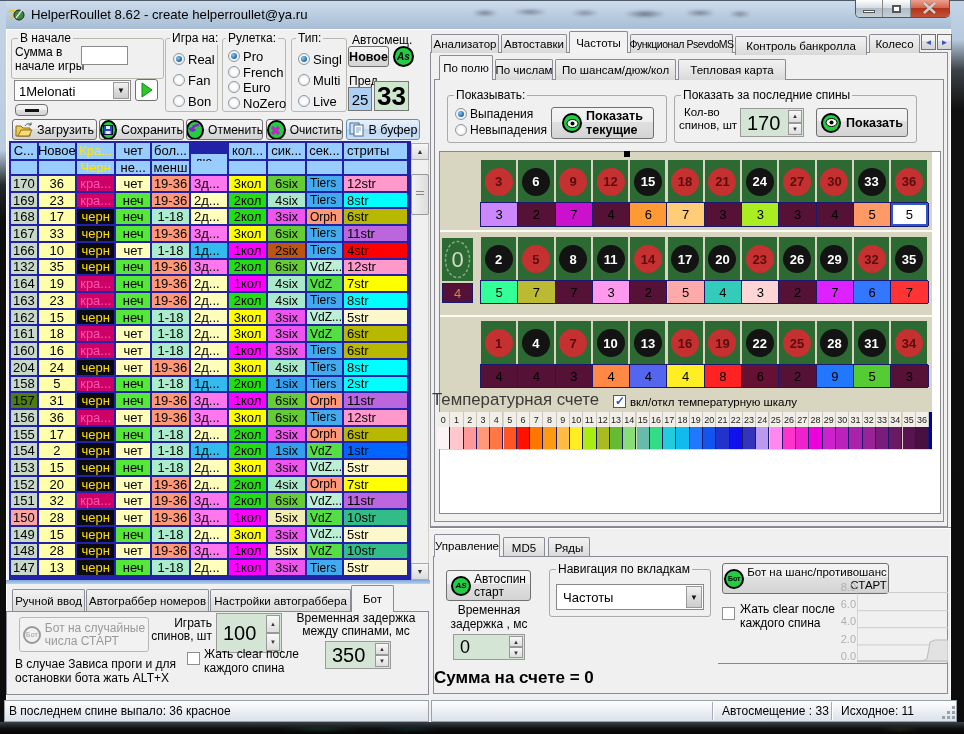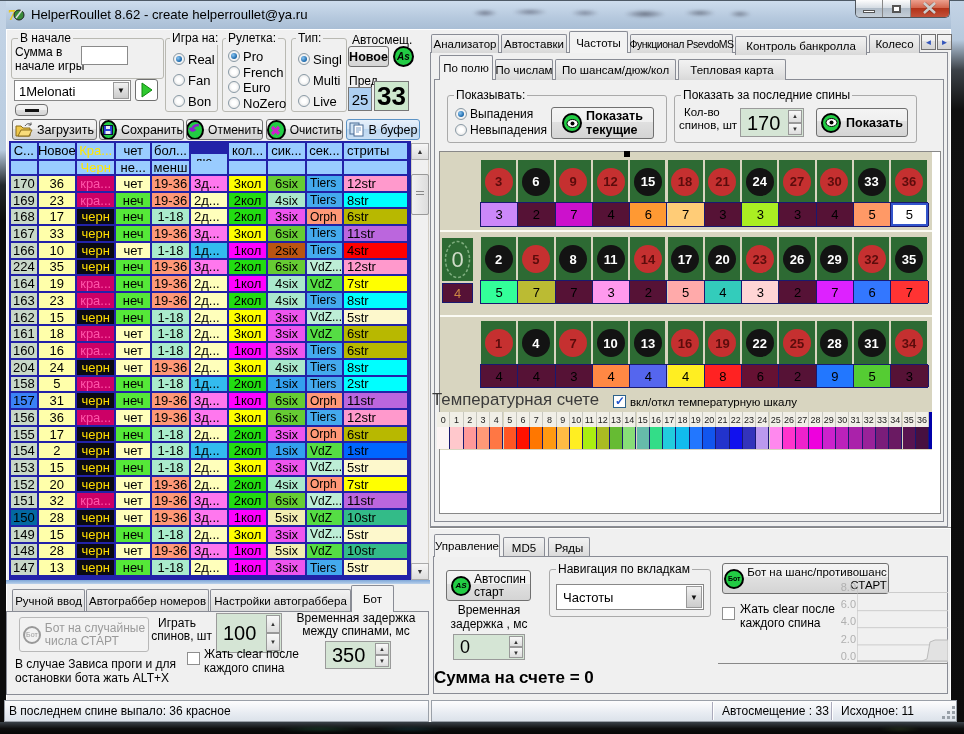--- a/index.html
+++ b/index.html
@@ -244,21 +244,21 @@
 <div class="tc" style="left:11px;top:242.84px;width:27.6px;height:16.71px;background:#c8d8c8;color:#000;">166</div>
 <div class="tc" style="left:38.6px;top:242.84px;width:38.4px;height:16.71px;background:#ffffaa;color:#000;">10</div>
 <div class="tc" style="left:77px;top:242.84px;width:39.400000000000006px;height:16.71px;background:#0a0a12;color:#ffdd00;">черн</div>
 <div class="tc" style="left:116.4px;top:242.84px;width:35.599999999999994px;height:16.71px;background:#ffffbb;color:#000;">чет</div>
 <div class="tc" style="left:152px;top:242.84px;width:39px;height:16.71px;background:#aaeccc;color:#000;">1-18</div>
 <div class="tc" style="left:191px;top:242.84px;width:38px;height:16.71px;background:#33bbee;color:#000;justify-content:flex-start;padding-left:3px;">1д...</div>
 <div class="tc" style="left:229px;top:242.84px;width:39px;height:16.71px;background:#ff00ff;color:#000;">1кол</div>
 <div class="tc" style="left:268px;top:242.84px;width:39px;height:16.71px;background:#bb5511;color:#000;">2six</div>
 <div class="tc" style="left:307px;top:242.84px;width:37px;height:16.71px;background:#44aaee;color:#000;justify-content:flex-start;padding-left:3px;font-size:12px;">Tiers</div>
 <div class="tc" style="left:344px;top:242.84px;width:65px;height:16.71px;background:#ff0000;color:#000;justify-content:flex-start;padding-left:3px;">4str</div>
-<div class="tc" style="left:11px;top:259.55px;width:27.6px;height:16.71px;background:#c8d8c8;color:#000;">224</div>
+<div class="tc" style="left:11px;top:259.55px;width:27.6px;height:16.71px;background:#c8d8c8;color:#000;">132</div>
 <div class="tc" style="left:38.6px;top:259.55px;width:38.4px;height:16.71px;background:#ffffaa;color:#000;">35</div>
 <div class="tc" style="left:77px;top:259.55px;width:39.400000000000006px;height:16.71px;background:#0a0a12;color:#ffdd00;">черн</div>
 <div class="tc" style="left:116.4px;top:259.55px;width:35.599999999999994px;height:16.71px;background:#55e838;color:#000;">неч</div>
 <div class="tc" style="left:152px;top:259.55px;width:39px;height:16.71px;background:#ff9877;color:#000;">19-36</div>
 <div class="tc" style="left:191px;top:259.55px;width:38px;height:16.71px;background:#ff77ee;color:#000;justify-content:flex-start;padding-left:3px;">3д...</div>
 <div class="tc" style="left:229px;top:259.55px;width:39px;height:16.71px;background:#22dd11;color:#000;">2кол</div>
 <div class="tc" style="left:268px;top:259.55px;width:39px;height:16.71px;background:#66cc33;color:#000;">6six</div>
 <div class="tc" style="left:307px;top:259.55px;width:37px;height:16.71px;background:#bdeed6;color:#000;justify-content:flex-start;padding-left:3px;font-size:12px;">VdZ...</div>
 <div class="tc" style="left:344px;top:259.55px;width:65px;height:16.71px;background:#ff99cc;color:#000;justify-content:flex-start;padding-left:3px;">12str</div>
 <div class="tc" style="left:11px;top:276.26px;width:27.6px;height:16.71px;background:#c8d8c8;color:#000;">164</div>
@@ -324,21 +324,21 @@
 <div class="tc" style="left:11px;top:376.52px;width:27.6px;height:16.71px;background:#c8d8c8;color:#000;">158</div>
 <div class="tc" style="left:38.6px;top:376.52px;width:38.4px;height:16.71px;background:#ffffaa;color:#000;">5</div>
 <div class="tc" style="left:77px;top:376.52px;width:39.400000000000006px;height:16.71px;background:#cc0066;color:#ff55aa;">кра...</div>
 <div class="tc" style="left:116.4px;top:376.52px;width:35.599999999999994px;height:16.71px;background:#55e838;color:#000;">неч</div>
 <div class="tc" style="left:152px;top:376.52px;width:39px;height:16.71px;background:#aaeccc;color:#000;">1-18</div>
 <div class="tc" style="left:191px;top:376.52px;width:38px;height:16.71px;background:#33bbee;color:#000;justify-content:flex-start;padding-left:3px;">1д...</div>
 <div class="tc" style="left:229px;top:376.52px;width:39px;height:16.71px;background:#22dd11;color:#000;">2кол</div>
 <div class="tc" style="left:268px;top:376.52px;width:39px;height:16.71px;background:#33a0ee;color:#000;">1six</div>
 <div class="tc" style="left:307px;top:376.52px;width:37px;height:16.71px;background:#44aaee;color:#000;justify-content:flex-start;padding-left:3px;font-size:12px;">Tiers</div>
 <div class="tc" style="left:344px;top:376.52px;width:65px;height:16.71px;background:#00ffff;color:#000;justify-content:flex-start;padding-left:3px;">2str</div>
-<div class="tc" style="left:11px;top:393.23px;width:27.6px;height:16.71px;background:#3b82f6;color:#000;">157</div>
+<div class="tc" style="left:11px;top:393.23px;width:27.6px;height:16.71px;background:#4d7c0f;color:#000;">157</div>
 <div class="tc" style="left:38.6px;top:393.23px;width:38.4px;height:16.71px;background:#ffffaa;color:#000;">31</div>
 <div class="tc" style="left:77px;top:393.23px;width:39.400000000000006px;height:16.71px;background:#0a0a12;color:#ffdd00;">черн</div>
 <div class="tc" style="left:116.4px;top:393.23px;width:35.599999999999994px;height:16.71px;background:#55e838;color:#000;">неч</div>
 <div class="tc" style="left:152px;top:393.23px;width:39px;height:16.71px;background:#ff9877;color:#000;">19-36</div>
 <div class="tc" style="left:191px;top:393.23px;width:38px;height:16.71px;background:#ff77ee;color:#000;justify-content:flex-start;padding-left:3px;">3д...</div>
 <div class="tc" style="left:229px;top:393.23px;width:39px;height:16.71px;background:#ff00ff;color:#000;">1кол</div>
 <div class="tc" style="left:268px;top:393.23px;width:39px;height:16.71px;background:#66cc33;color:#000;">6six</div>
 <div class="tc" style="left:307px;top:393.23px;width:37px;height:16.71px;background:#ff9877;color:#000;justify-content:flex-start;padding-left:3px;font-size:12px;">Orph</div>
 <div class="tc" style="left:344px;top:393.23px;width:65px;height:16.71px;background:#bb66dd;color:#000;justify-content:flex-start;padding-left:3px;">11str</div>
 <div class="tc" style="left:11px;top:409.94px;width:27.6px;height:16.71px;background:#c8d8c8;color:#000;">156</div>
@@ -394,21 +394,21 @@
 <div class="tc" style="left:11px;top:493.49px;width:27.6px;height:16.71px;background:#c8d8c8;color:#000;">151</div>
 <div class="tc" style="left:38.6px;top:493.49px;width:38.4px;height:16.71px;background:#ffffaa;color:#000;">32</div>
 <div class="tc" style="left:77px;top:493.49px;width:39.400000000000006px;height:16.71px;background:#cc0066;color:#ff55aa;">кра...</div>
 <div class="tc" style="left:116.4px;top:493.49px;width:35.599999999999994px;height:16.71px;background:#ffffbb;color:#000;">чет</div>
 <div class="tc" style="left:152px;top:493.49px;width:39px;height:16.71px;background:#ff9877;color:#000;">19-36</div>
 <div class="tc" style="left:191px;top:493.49px;width:38px;height:16.71px;background:#ff77ee;color:#000;justify-content:flex-start;padding-left:3px;">3д...</div>
 <div class="tc" style="left:229px;top:493.49px;width:39px;height:16.71px;background:#22dd11;color:#000;">2кол</div>
 <div class="tc" style="left:268px;top:493.49px;width:39px;height:16.71px;background:#66cc33;color:#000;">6six</div>
 <div class="tc" style="left:307px;top:493.49px;width:37px;height:16.71px;background:#bdeed6;color:#000;justify-content:flex-start;padding-left:3px;font-size:12px;">VdZ...</div>
 <div class="tc" style="left:344px;top:493.49px;width:65px;height:16.71px;background:#bb66dd;color:#000;justify-content:flex-start;padding-left:3px;">11str</div>
-<div class="tc" style="left:11px;top:510.20000000000005px;width:27.6px;height:16.71px;background:#0369a1;color:#000;">150</div>
+<div class="tc" style="left:11px;top:510.20000000000005px;width:27.6px;height:16.71px;background:#fca5a5;color:#000;">150</div>
 <div class="tc" style="left:38.6px;top:510.20000000000005px;width:38.4px;height:16.71px;background:#ffffaa;color:#000;">28</div>
 <div class="tc" style="left:77px;top:510.20000000000005px;width:39.400000000000006px;height:16.71px;background:#0a0a12;color:#ffdd00;">черн</div>
 <div class="tc" style="left:116.4px;top:510.20000000000005px;width:35.599999999999994px;height:16.71px;background:#ffffbb;color:#000;">чет</div>
 <div class="tc" style="left:152px;top:510.20000000000005px;width:39px;height:16.71px;background:#ff9877;color:#000;">19-36</div>
 <div class="tc" style="left:191px;top:510.20000000000005px;width:38px;height:16.71px;background:#ff77ee;color:#000;justify-content:flex-start;padding-left:3px;">3д...</div>
 <div class="tc" style="left:229px;top:510.20000000000005px;width:39px;height:16.71px;background:#ff00ff;color:#000;">1кол</div>
 <div class="tc" style="left:268px;top:510.20000000000005px;width:39px;height:16.71px;background:#f2eeb2;color:#000;">5six</div>
 <div class="tc" style="left:307px;top:510.20000000000005px;width:37px;height:16.71px;background:#55dd44;color:#000;justify-content:flex-start;padding-left:3px;font-size:12px;">VdZ</div>
 <div class="tc" style="left:344px;top:510.20000000000005px;width:65px;height:16.71px;background:#33bb88;color:#000;justify-content:flex-start;padding-left:3px;">10str</div>
 <div class="tc" style="left:11px;top:526.9100000000001px;width:27.6px;height:16.71px;background:#c8d8c8;color:#000;">149</div>
@@ -454,21 +454,21 @@
 <div class="tab" style="left:12px;top:589px;width:73px;height:23px">Ручной ввод</div>
 <div class="tab" style="left:86px;top:589px;width:123px;height:23px">Автограббер номеров</div>
 <div class="tab" style="left:210px;top:589px;width:141px;height:23px">Настройки автограббера</div>
 <div class="tab sel" style="left:351px;top:585px;width:43px;height:27px">Бот</div>
 <div class="abs" style="left:6px;top:611px;width:423px;height:84px;background:#f0f0f0;border:1px solid #898c95"></div>
 
 <div class="abs" style="left:19px;top:617px;width:130px;height:35px;border:1px solid #b8b8b8;border-radius:3px;background:#f2f2f2;display:flex;align-items:center;justify-content:center">
  <div style="width:18px;height:18px;border-radius:50%;border:2px solid #999;color:#999;font-size:7px;display:flex;align-items:center;justify-content:center;margin-right:4px">Бот</div>
  <div style="font-size:12px;color:#9a9a9a;line-height:13px">Бот на случайные<br>числа СТАРТ</div>
   </div>
-<div class="txt" style="left:142px;top:616px;width:70px;text-align:center">Играть</div>
+<div class="txt" style="left:142px;top:616px;width:70px;text-align:right">Играть</div>
 <div class="txt" style="left:142px;top:629px;width:70px;text-align:right">спинов, шт</div>
 <div class="spin" style="left:216px;top:613px;width:66px;height:40px">
     <span class="v">100</span>
  <div class="spbtns">
       <div>▲</div>
       <div>▼</div>
     </div>
   </div>
 <div class="cb" style="left:187px;top:652px"></div>
 <div class="txt" style="left:204px;top:647px;line-height:14px">Жать clear после<br>каждого спина</div>

